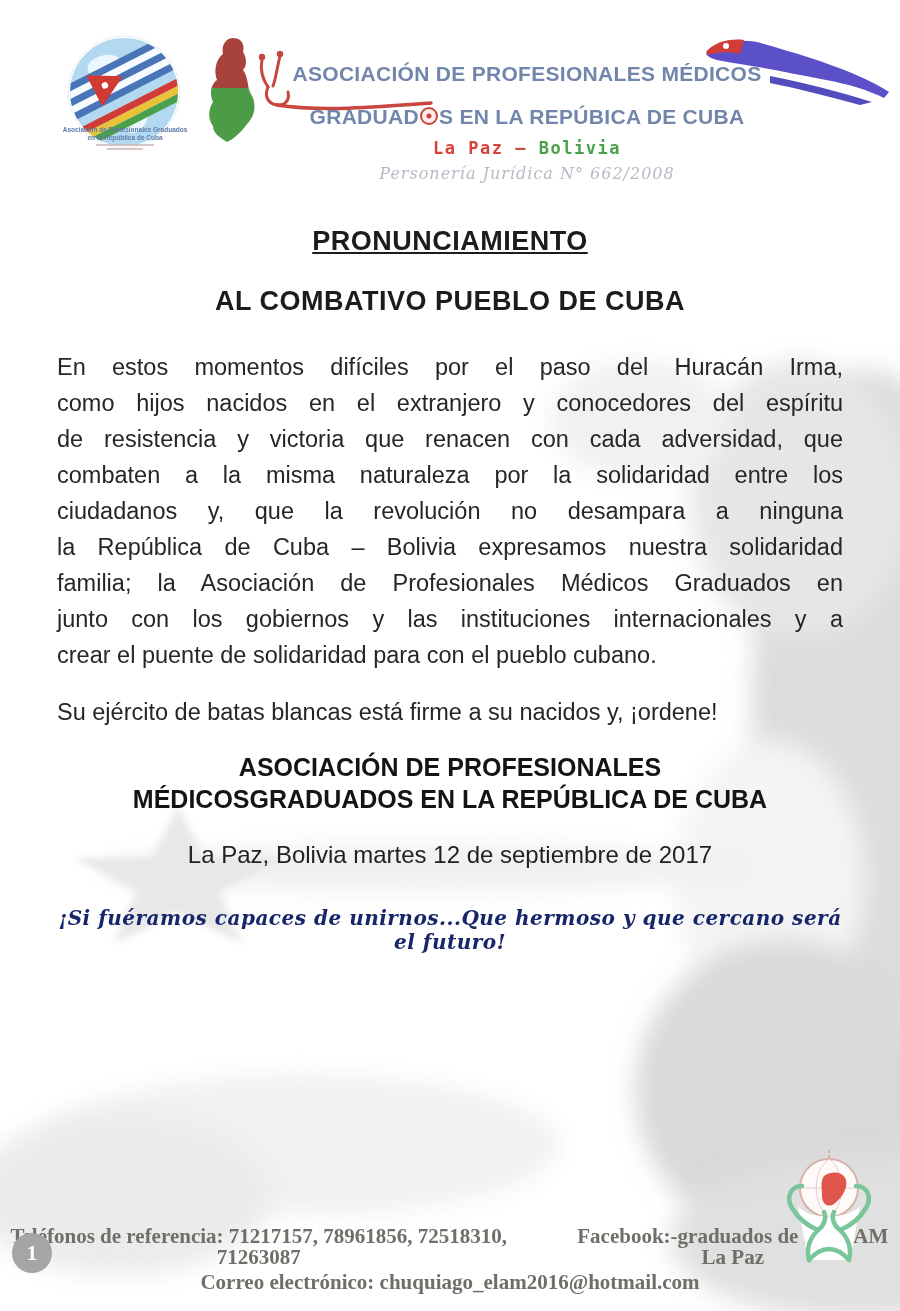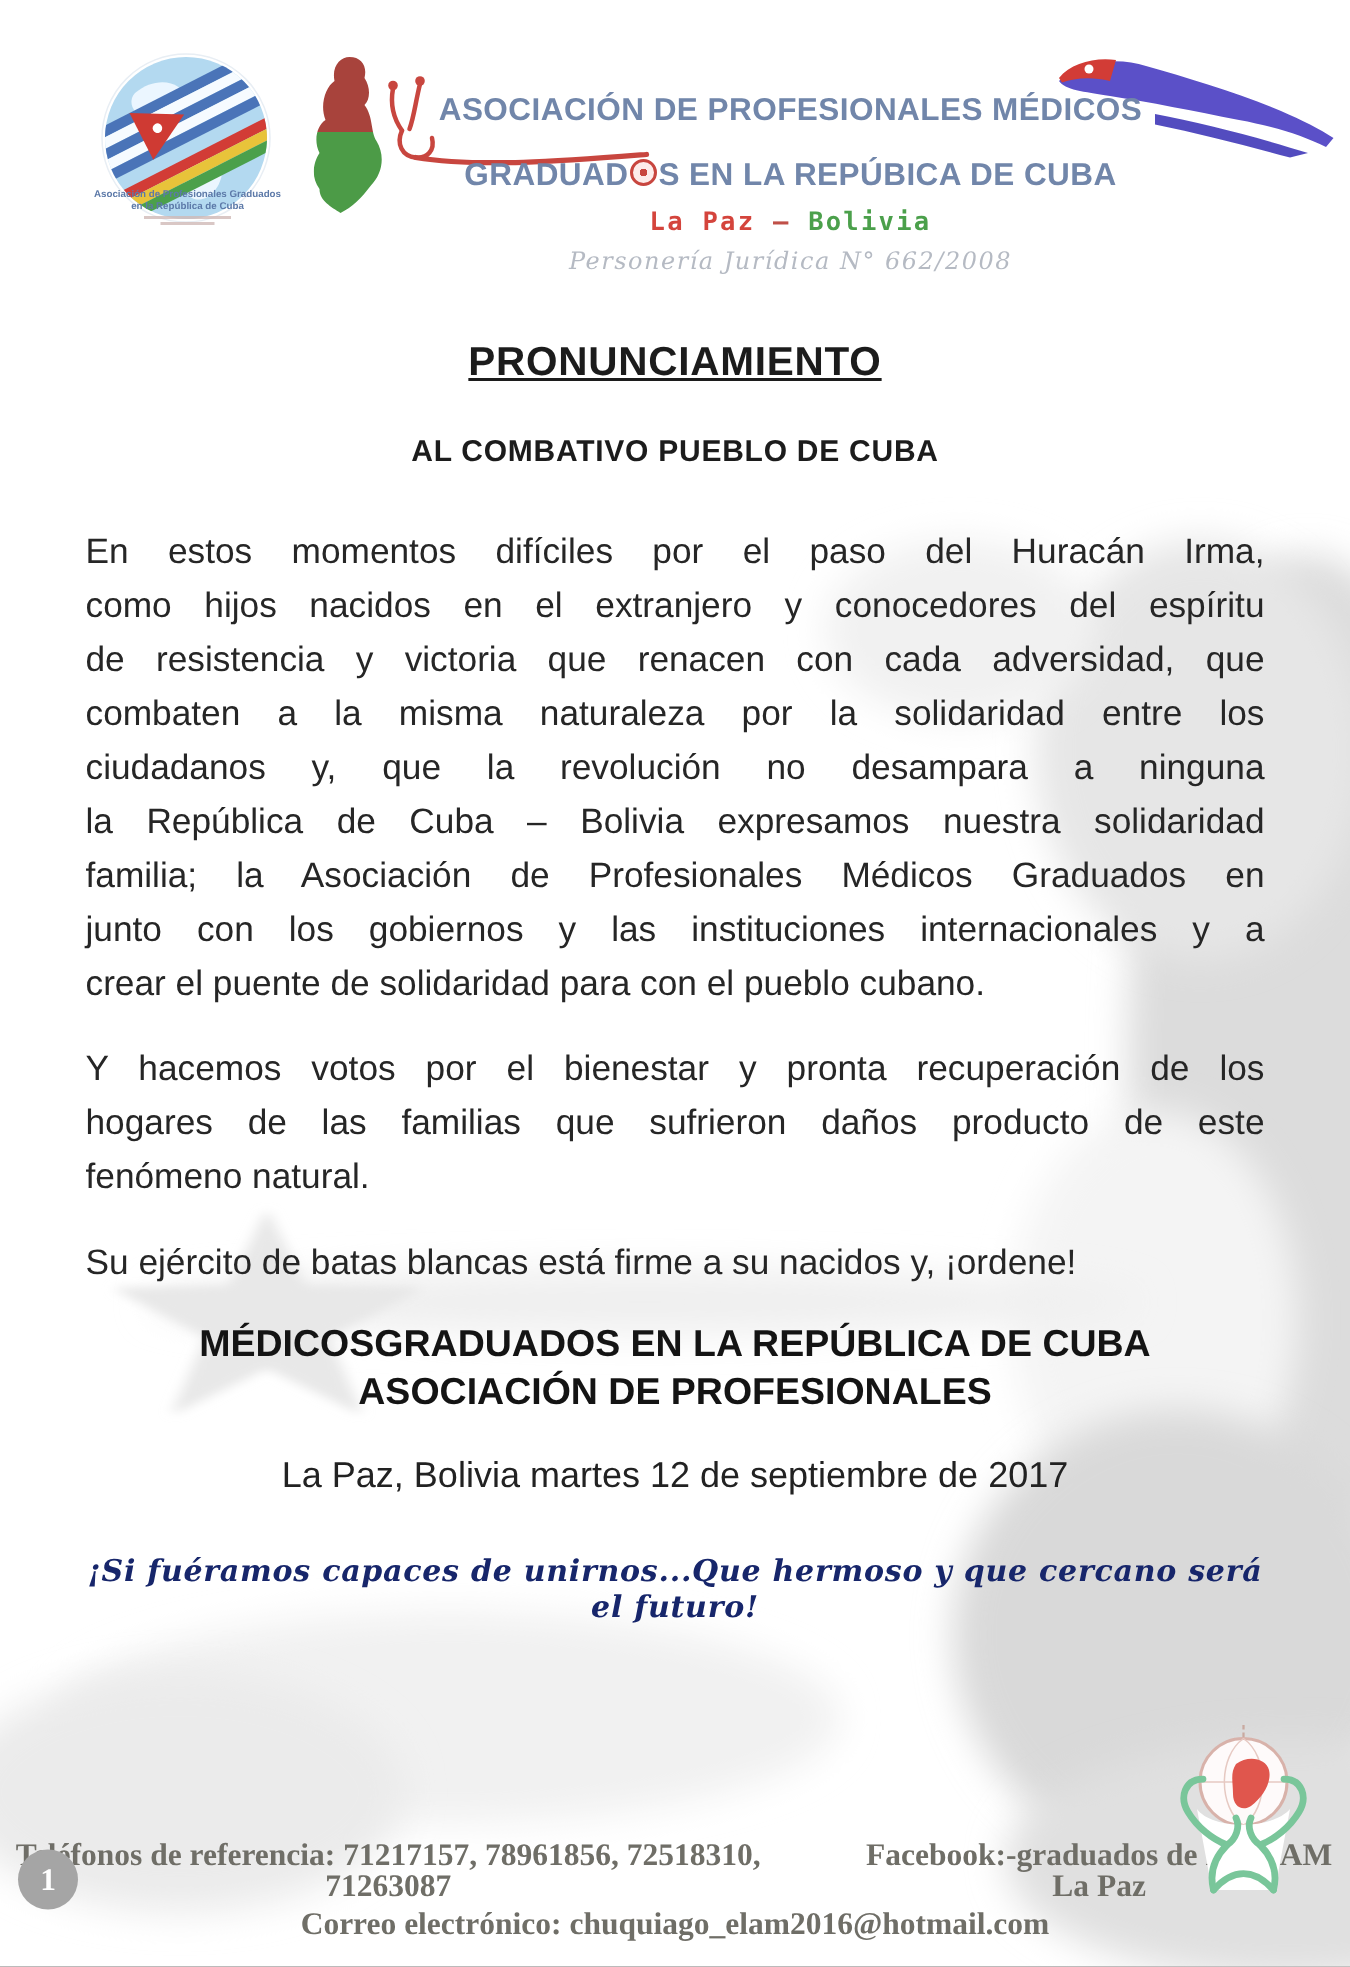--- a/index.html
+++ b/index.html
@@ -31,21 +31,21 @@
     background:radial-gradient(circle,#c8463f 0 2.5px,#fdecea 2.6px); vertical-align:-1px; margin:0 1px; }
   .location { margin-top:9px; font-family:"DejaVu Sans Mono", monospace; font-weight:bold;
     font-size:17px; letter-spacing:1.5px; line-height:20px; }
   .loc-city { color:#d4443c; } .loc-sep { color:#c05048; } .loc-country { color:#4ba04b; }
   .legal { margin-top:6px; font-family:"DejaVu Serif", serif; font-style:italic;
     font-size:16px; color:#b5bac3; letter-spacing:1px; }
 
   
   .content { position:absolute; left:57px; top:0; width:786px; }
   .doc-title { margin:225px 0 0; text-align:center; font-size:27px; font-weight:bold; color:#1c1c1c; letter-spacing:.5px; line-height:32px;text-decoration:underline; }
-  .doc-subtitle { margin:28px 0 0; text-align:center; font-size:20px; font-weight:bold; color:#1c1c1c; letter-spacing:.5px; line-height:32px; }
+  .doc-subtitle { margin:28px 0 0; text-align:center; font-size:27px; font-weight:bold; color:#1c1c1c; letter-spacing:.5px; line-height:32px; }
   .body-paragraphs { margin-top:32px; }
   .para { margin:0 0 21px; }
   .pline { font-size:23.5px; line-height:36px; text-align:justify; text-align-last:justify; white-space:normal; }
   .pline.last { text-align-last:left; }
   .signature { margin-top:14px; text-align:center; font-weight:bold; font-size:25px; line-height:32px; color:#141414; }
   .dateline { margin-top:26px; text-align:center; font-size:24px; color:#222; }
   .quote { margin-top:37px; text-align:center; font-family:"DejaVu Serif", serif; font-style:italic; font-weight:bold;
     font-size:20px; color:#17266b; letter-spacing:.5px; }
 
   
@@ -171,32 +171,27 @@
           <div class="pline">como hijos nacidos en el extranjero y conocedores del espíritu</div>
           <div class="pline">de resistencia y victoria que renacen con cada adversidad, que</div>
           <div class="pline">combaten a la misma naturaleza por la solidaridad entre los</div>
           <div class="pline">ciudadanos y, que la revolución no desampara a ninguna</div>
           <div class="pline">la República de Cuba – Bolivia expresamos nuestra solidaridad</div>
           <div class="pline">familia; la Asociación de Profesionales Médicos Graduados en</div>
           <div class="pline">junto con los gobiernos y las instituciones internacionales y a</div>
           <div class="pline last">crear el puente de solidaridad para con el pueblo cubano.</div>
         </div>
         <div class="para">
-          <div class="pline">Y hacemos votos por el bienestar y pronta recuperación de los</div>
-          <div class="pline">hogares de las familias que sufrieron daños producto de este</div>
-          <div class="pline last">fenómeno natural.</div>
-        </div>
-        <div class="para">
           <div class="pline last">Su ejército de batas blancas está firme a su nacidos y, ¡ordene!</div>
         </div>
       </div>
 
     <div class="signature">
+      <div>ASOCIACIÓN DE PROFESIONALES</div>
       <div>MÉDICOSGRADUADOS EN LA REPÚBLICA DE CUBA</div>
-      <div>ASOCIACIÓN DE PROFESIONALES</div>
     </div>
 
     <div class="dateline">La Paz, Bolivia martes 12 de septiembre de 2017</div>
 
     <div class="quote">¡Si fuéramos capaces de unirnos...Que hermoso y que cercano será el futuro!</div>
   </div>
 
   <div class="footer z1">
     <div class="footer-line1">
       <span>Teléfonos de referencia: 71217157, 78961856, 72518310, 71263087</span>

